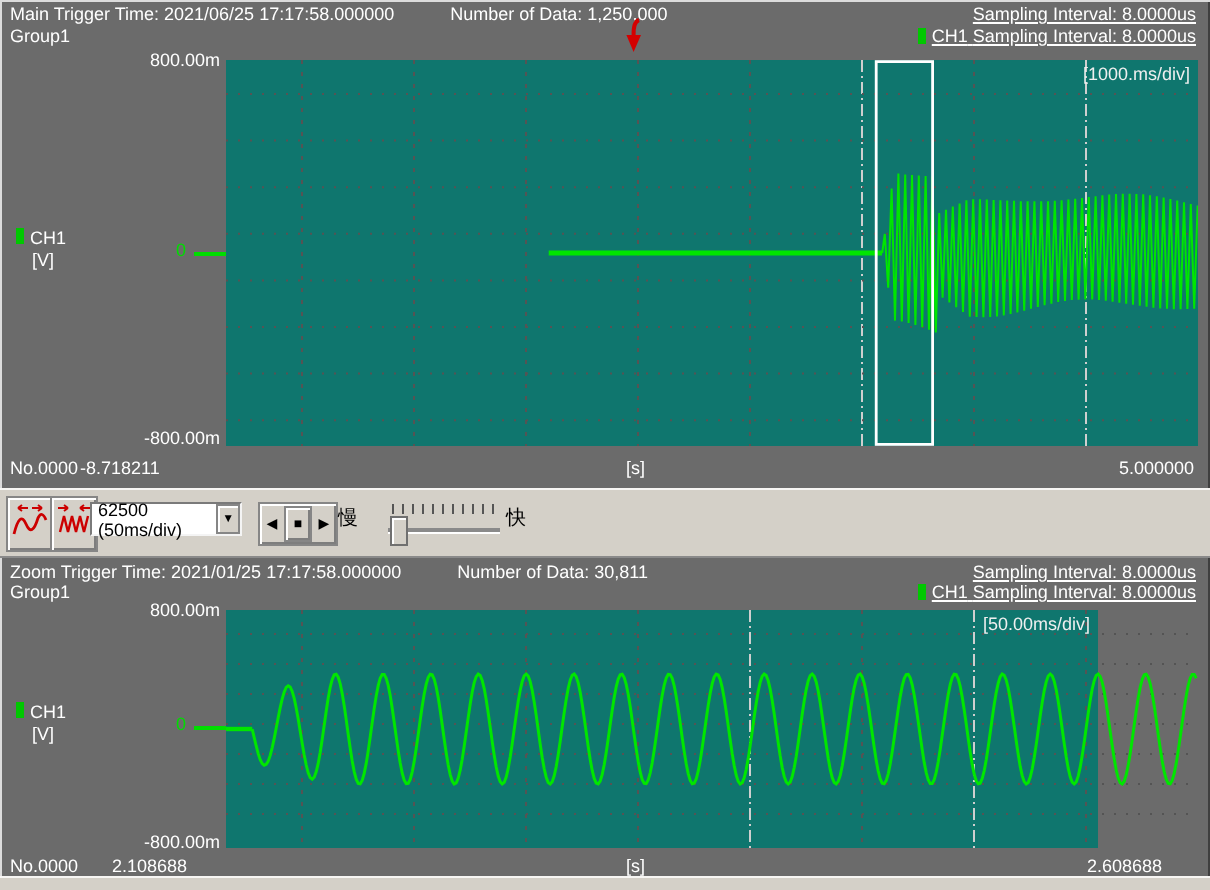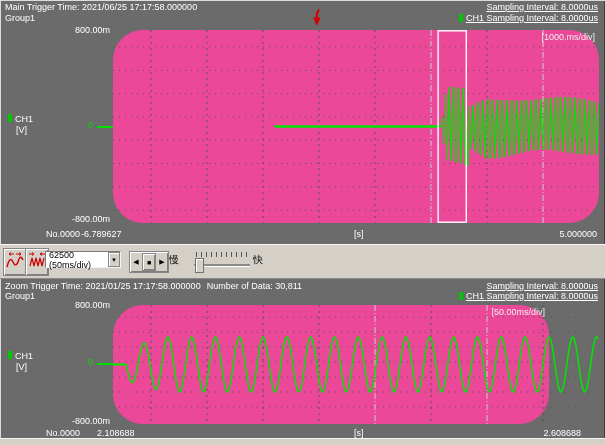--- a/index.html
+++ b/index.html
@@ -1,31 +1,31 @@
 <!DOCTYPE html>
 <html><head>
 <meta charset="utf-8">
 <style>
   html,body{margin:0;padding:0;background:#333;}
   .window{
     position:relative;width:605px;height:445px;background:#6b6b6b;overflow:hidden;
     font-family:"Liberation Sans","DejaVu Sans",sans-serif;font-size:9px;color:#fff;
     box-shadow:inset 1px 1px 0 #dcdcdc, inset -1px -1px 0 #3f3f3f;
   }
-  .hdr{position:absolute;left:5px;right:7px;height:10px;display:flex;gap:6px;align-items:center;white-space:nowrap;}
+  .hdr{position:absolute;left:5px;right:7px;height:10px;display:flex;gap:28px;align-items:center;white-space:nowrap;}
   .hdr .right{margin-left:auto;display:flex;align-items:center;text-decoration:underline;}
   .chsq{display:inline-block;width:4px;height:8px;background:#00c800;margin-right:3px;}
-  .plot{position:absolute;background:#ec4899;border-radius:30px;}
+  .plot{position:absolute;background:#0f766e;}
   .plot svg{position:absolute;left:0;top:0;display:block;}
   .divlab{position:absolute;right:4px;top:2px;color:#efefef;}
   .lab{position:absolute;white-space:nowrap;}
   .ralign{text-align:right;width:110px;left:0;}
   .green{color:#00dd00;}
   .ztick{position:absolute;width:16px;height:2px;background:#00dd00;}
-  .axis{position:absolute;white-space:nowrap;color:#fff;margin-left:41px;}
+  .axis{position:absolute;white-space:nowrap;color:#fff;}
   .trigarrow{position:absolute;left:312px;top:9px;}
   
   .toolbar{position:absolute;left:0;top:244px;width:100%;height:35px;background:#d4d0c8;
     border-top:1px solid #f7f6f4;border-bottom:1px solid #8a8a8a;box-sizing:border-box;color:#000;}
   .btn{position:absolute;background:#d4d0c8;border:1px solid #868686;
     box-shadow:inset 1px 1px 0 #ffffff, inset -1px -1px 0 #7e7e7e;display:flex;align-items:center;justify-content:center;}
   .combo{position:absolute;left:45px;top:6px;width:76px;height:17px;background:#fff;color:#000;
     border:1px solid;border-color:#7a7a7a #f4f4f4 #f4f4f4 #7a7a7a;display:flex;align-items:center;padding-left:3px;box-sizing:border-box;gap:10px;}
   .combo-arrow{margin-left:auto;width:14px;height:13px;background:#d4d0c8;border:1px solid #868686;
     box-shadow:inset 1px 1px 0 #fff;display:flex;align-items:center;justify-content:center;font-size:6px;color:#000;}
@@ -42,20 +42,21 @@
     border:1px solid #707070;box-shadow:inset 1px 1px 0 #fff;}
   .bottomstrip{position:absolute;left:0;top:438px;width:100%;height:7px;background:#d4d0c8;border-top:1px solid #f7f6f4;box-sizing:border-box;}
 </style>
 </head>
 <body>
 
 <div class="window">
 
   <div class="hdr" style="top:2px">
     <span>Main Trigger Time: 2021/06/25 17:17:58.000000</span>
+    <span>Number of Data: 1,250,000</span>
     <span class="right">Sampling Interval: 8.0000us</span>
   </div>
   <div class="hdr" style="top:13px">
     <span>Group1</span>
     <span class="right">
       <i class="chsq"></i>
       <span>CH1</span>&nbsp;
       <span>Sampling Interval: 8.0000us</span>
     </span>
   </div>
@@ -91,21 +92,21 @@
         <line x1="0" y1="156.8" x2="486" y2="156.8" stroke="#545454" stroke-width="1" stroke-dasharray="1 5"></line>
         <line x1="0" y1="180.10000000000002" x2="486" y2="180.10000000000002" stroke="#545454" stroke-width="1" stroke-dasharray="1 5"></line>
         <line x1="161.352" y1="96.5" x2="328.05" y2="96.5" stroke="#00e600" stroke-width="2.4"></line>
         <path d="M328.1 96.5 L329.4 87.0 L331.1 113.8 L332.8 64.3 L334.5 130.3 L336.2 56.8 L337.9 130.8 L339.6 57.2 L341.3 131.5 L343.0 57.5 L344.7 132.5 L346.4 57.8 L348.1 133.6 L349.8 58.0 L351.5 134.9 L353.2 58.1 L354.9 136.2 L356.6 76.5 L358.3 118.8 L360.0 74.9 L361.7 121.2 L363.4 73.3 L365.1 123.6 L366.8 71.8 L368.5 126.0 L370.2 70.2 L371.9 128.3 L373.6 69.6 L375.3 128.5 L377.0 69.7 L378.7 128.6 L380.4 69.8 L382.1 128.5 L383.8 70.0 L385.5 128.2 L387.2 70.1 L388.9 127.7 L390.6 70.3 L392.3 127.0 L394.0 70.4 L395.7 126.2 L397.4 70.6 L399.1 125.4 L400.8 70.7 L402.5 124.4 L404.2 70.7 L405.9 123.5 L407.6 70.7 L409.3 122.6 L411.0 70.6 L412.7 121.8 L414.4 70.4 L416.1 121.0 L417.8 70.1 L419.5 120.5 L421.2 69.8 L422.9 120.0 L424.6 69.4 L426.3 119.8 L428.0 69.0 L429.7 119.7 L431.4 68.5 L433.1 119.7 L434.8 68.1 L436.5 120.0 L438.2 67.7 L439.9 120.3 L441.6 67.3 L443.3 120.8 L445.0 67.0 L446.7 121.3 L448.4 66.9 L450.1 121.8 L451.8 66.9 L453.5 122.4 L455.2 67.0 L456.9 122.9 L458.6 67.2 L460.3 123.4 L462.0 67.6 L463.7 123.9 L465.4 68.1 L467.1 124.2 L468.8 68.8 L470.5 124.4 L472.2 69.5 L473.9 124.6 L475.6 70.3 L477.3 124.6 L479.0 71.2 L480.7 124.5 L482.4 72.0 L484.1 124.4 L485.8 72.8" stroke="#00e600" fill="none" stroke-width="1"></path>
         <rect x="325.1" y="0.8" width="28.2" height="191.4" stroke="#ffffff" fill="none" stroke-width="1.4"></rect>
       </svg>
     <span class="divlab">[1000.ms/div]</span>
   </div>
 
   <span class="axis" style="left:5px;top:229px">No.0000</span>
-  <span class="axis" style="left:40px;top:229px">-6.789627</span>
+  <span class="axis" style="left:40px;top:229px">-8.718211</span>
   <span class="axis" style="left:313px;top:229px">[s]</span>
   <span class="axis" style="right:8px;top:229px">5.000000</span>
 
   <div class="toolbar">
     <div class="btn" style="left:3px;top:3px;width:22px;height:26px">
       <svg width="18" height="20" viewBox="0 0 18 20">
         <path d="M1 15 Q4 3 7 10 Q10 17 13 7 Q15 3 17 8" stroke="#cc0000" stroke-width="1.4" fill="none"></path>
         <path d="M3 2 L8 2 M3 2 l2 -1.5 M3 2 l2 1.5 M15 2 L10 2 M15 2 l-2 -1.5 M15 2 l-2 1.5" stroke="#cc0000" stroke-width="1" fill="none"></path>
       </svg>
     </div>

